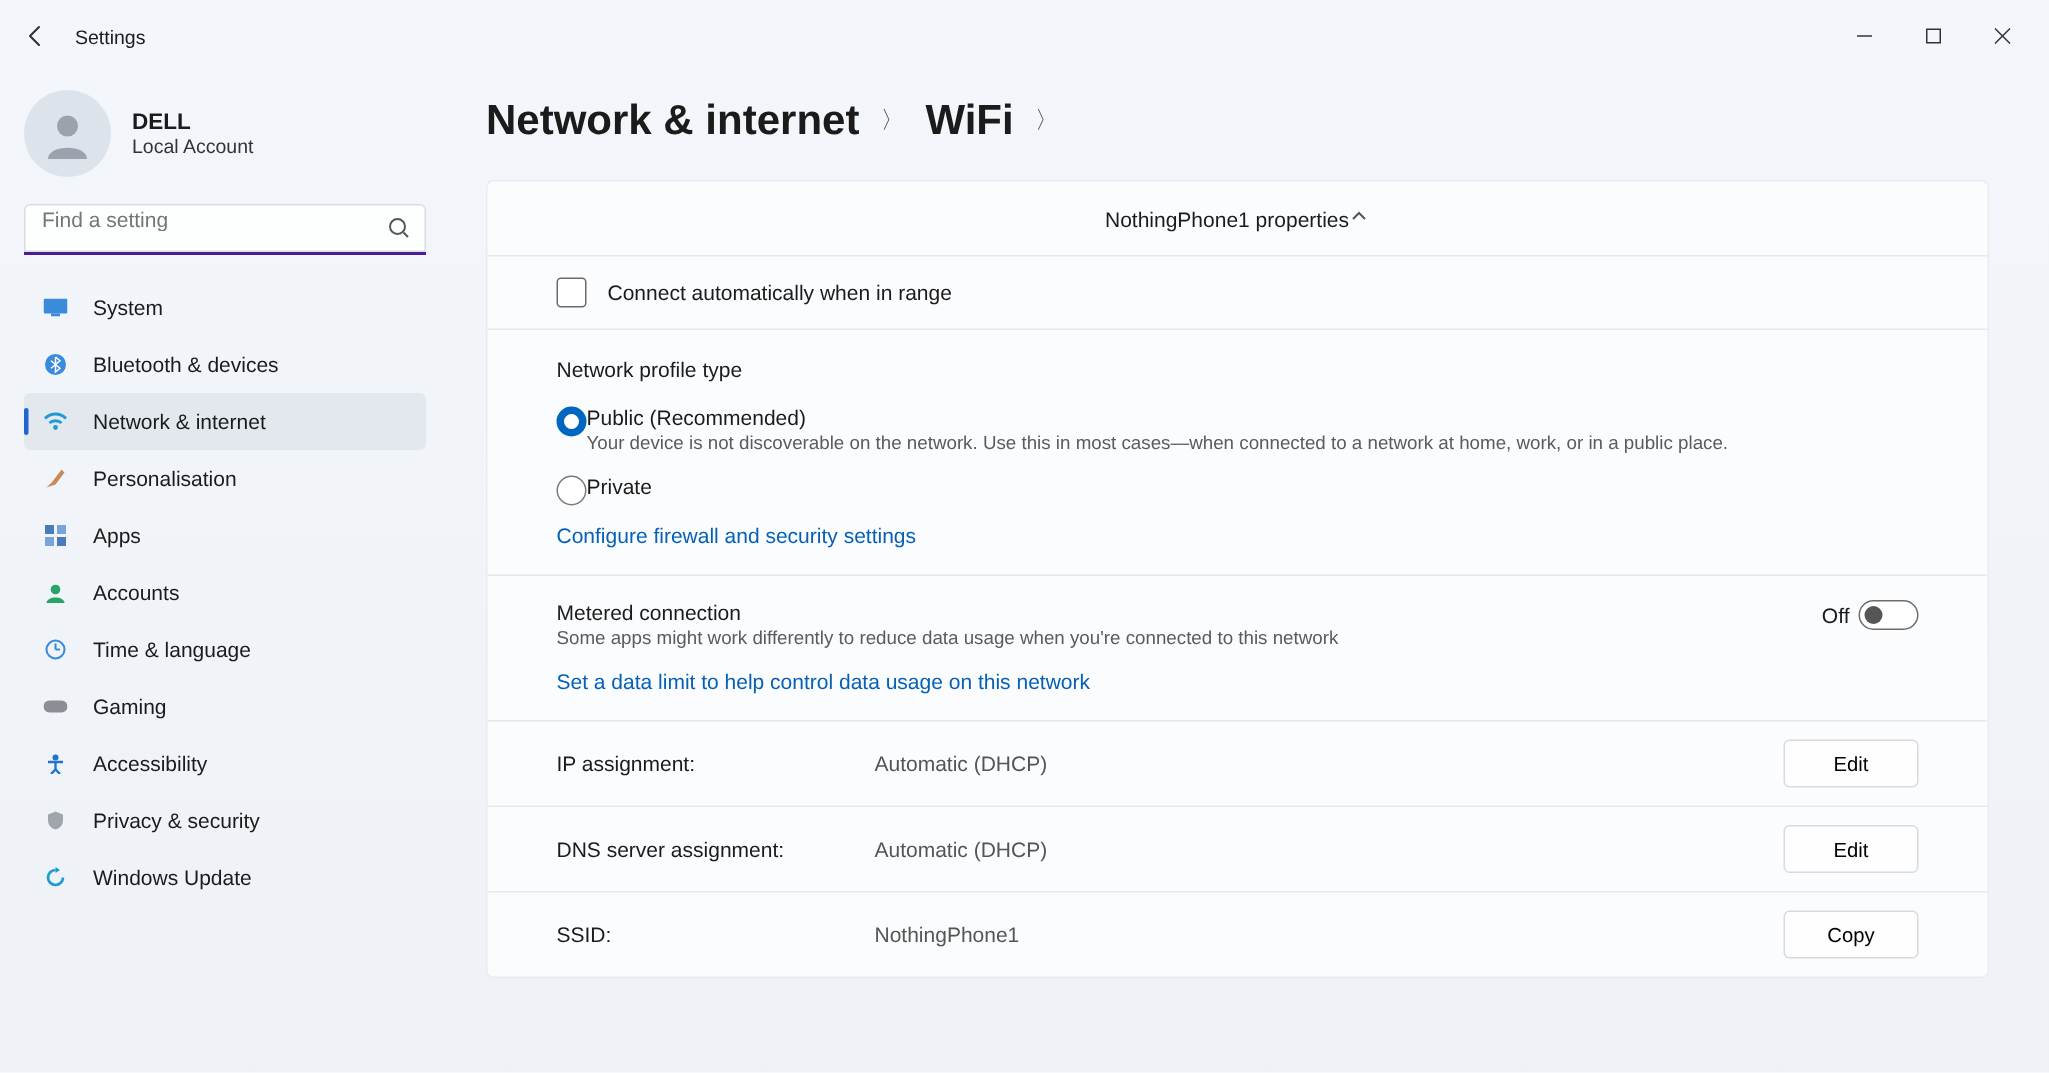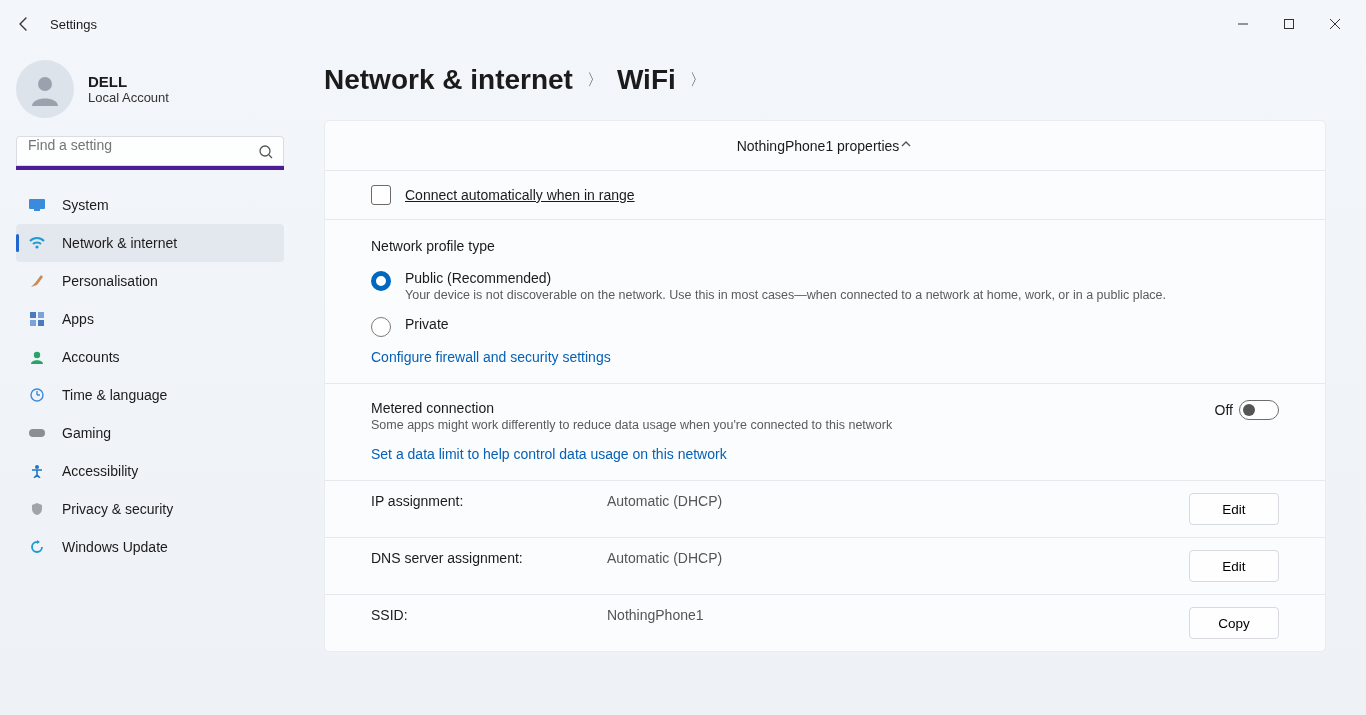--- a/index.html
+++ b/index.html
@@ -43,21 +43,21 @@
     background: #dde3ea;
     display:flex; align-items:center; justify-content:center;
   }
   .user .name { font-weight:600; font-size:15px; }
   .user .sub { font-size:13px; color:#333; }
   .search {
     position: relative; margin-bottom: 16px;
   }
   .search input {
     width: 100%; height: 34px;
-    border: none; border-bottom: 4px solid #4c1d95;
+    border: none; border-bottom: 2px solid #4c1d95;
     background: #fdfefe;
     border-radius: 4px 4px 0 0;
     padding: 0 34px 12px 12px;
     font-size: 14px; outline:none;
     box-shadow: 0 0 0 1px #d9dde2 inset;
   }
   .search .sicon {
     position:absolute; right:10px; top:8px;
   }
   .nav { list-style:none; }
@@ -85,26 +85,26 @@
   .crumbs .chev { font-size:16px; color:#555; font-weight:400; }
   .card {
     background:#fbfcfe; border:1px solid #e9ecef; border-radius:5px;
   }
   .card-header {
     display:flex; align-items:center; justify-content:center;
     padding: 16px 22px; font-size:14px; cursor:pointer;
   }
   .hr { height:1px; background:#e6e9ec; }
   .row { padding: 14px 46px; }
-  .check-row { display:flex; align-items:center; gap:14px;text-decoration:underline; }
+  .check-row { display:flex; align-items:center; gap:14px; }
   .checkbox {
     width:20px; height:20px; border:1.5px solid #6b6b6b; border-radius:3px; background:#fff;
   }
   .section-title { font-size:14px; padding: 18px 46px 10px 46px; }
-  .radio-row { display:flex; gap:14px; padding: 6px 46px 2px 46px; }
+  .radio-row { display:flex; padding: 6px 46px 2px 46px; }
   .radio {
     width:20px; height:20px; border-radius:50%; flex:0 0 20px; margin-top:1px;
   }
   .radio.unchecked { border:1.5px solid #7a7a7a; background:#fff; }
   .radio.checked { border:5px solid #0067c0; background:#fff; }
   .radio-body .rtitle { font-size:14px; font-weight:500; }
   .radio-body .rdesc { font-size:12.5px; color:#5b5b5b; margin-top:2px; max-width: 870px; }
   .linkish { color:#0560b6; font-size:14px; cursor:pointer; padding: 10px 46px 18px 46px; display:block; }
   .metered { display:flex; align-items:flex-start; justify-content:space-between; padding: 16px 46px 4px 46px; }
   .metered .mt { font-size:14px; }
@@ -112,21 +112,21 @@
   .toggle-wrap { display:flex; align-items:center; gap:6px; }
   .toggle {
     width:40px; height:20px; border-radius:10px; background:#fff; border:1px solid #6d6d6d;
     position:relative;
   }
   .toggle .knob {
     width:12px; height:12px; border-radius:50%; background:#555;
     position:absolute; left:3px; top:3px;
   }
   .kv-row {
-    display:flex; align-items:flex-start; padding: 12px 46px; gap: 36px;
+    display:flex; align-items:center; padding: 12px 46px; gap: 12px;
   }
   .kv-row .k { width: 200px; font-size:14px; }
   .kv-row .v { flex:1; font-size:14px; color:#555; }
   .btn {
     min-width: 90px; height:32px; border:1px solid #d7dadf; background:#fefefe;
     border-radius:4px; font-size:13.5px; cursor:pointer; padding:0 18px;
   }
 </style>
 </head>
 <body>
@@ -182,20 +182,29 @@
     <ul class="nav">
       <li>
         <span class="nicon">
             <svg width="16" height="12">
               <rect x="0" y="0" width="16" height="10" rx="1" fill="#3a8bdb"></rect>
               <rect x="5" y="10" width="6" height="2" fill="#3a8bdb"></rect>
             </svg>
           </span>
         <span>System</span>
       </li>
+      <li>
+        <span class="nicon">
+            <svg width="14" height="14">
+              <circle cx="7" cy="7" r="7" fill="#3a8bdb"></circle>
+              <path d="M7 2 L10 4.5 L7 7 L10 9.5 L7 12 V2 M4 4.5 L7 7 L4 9.5" stroke="#fff" stroke-width="1" fill="none"></path>
+            </svg>
+          </span>
+        <span>Bluetooth &amp; devices</span>
+      </li>
       <li class="active">
         <span class="nicon">
             <svg width="16" height="14" viewBox="0 0 16 14">
               <path d="M1 5 C5 1 11 1 15 5" stroke="#1f9bd1" stroke-width="2" fill="none"></path>
               <path d="M4 8 C6 6 10 6 12 8" stroke="#1f9bd1" stroke-width="2" fill="none"></path>
               <circle cx="8" cy="11" r="1.6" fill="#1f9bd1"></circle>
             </svg>
           </span>
         <span>Network &amp; internet</span>
       </li>

